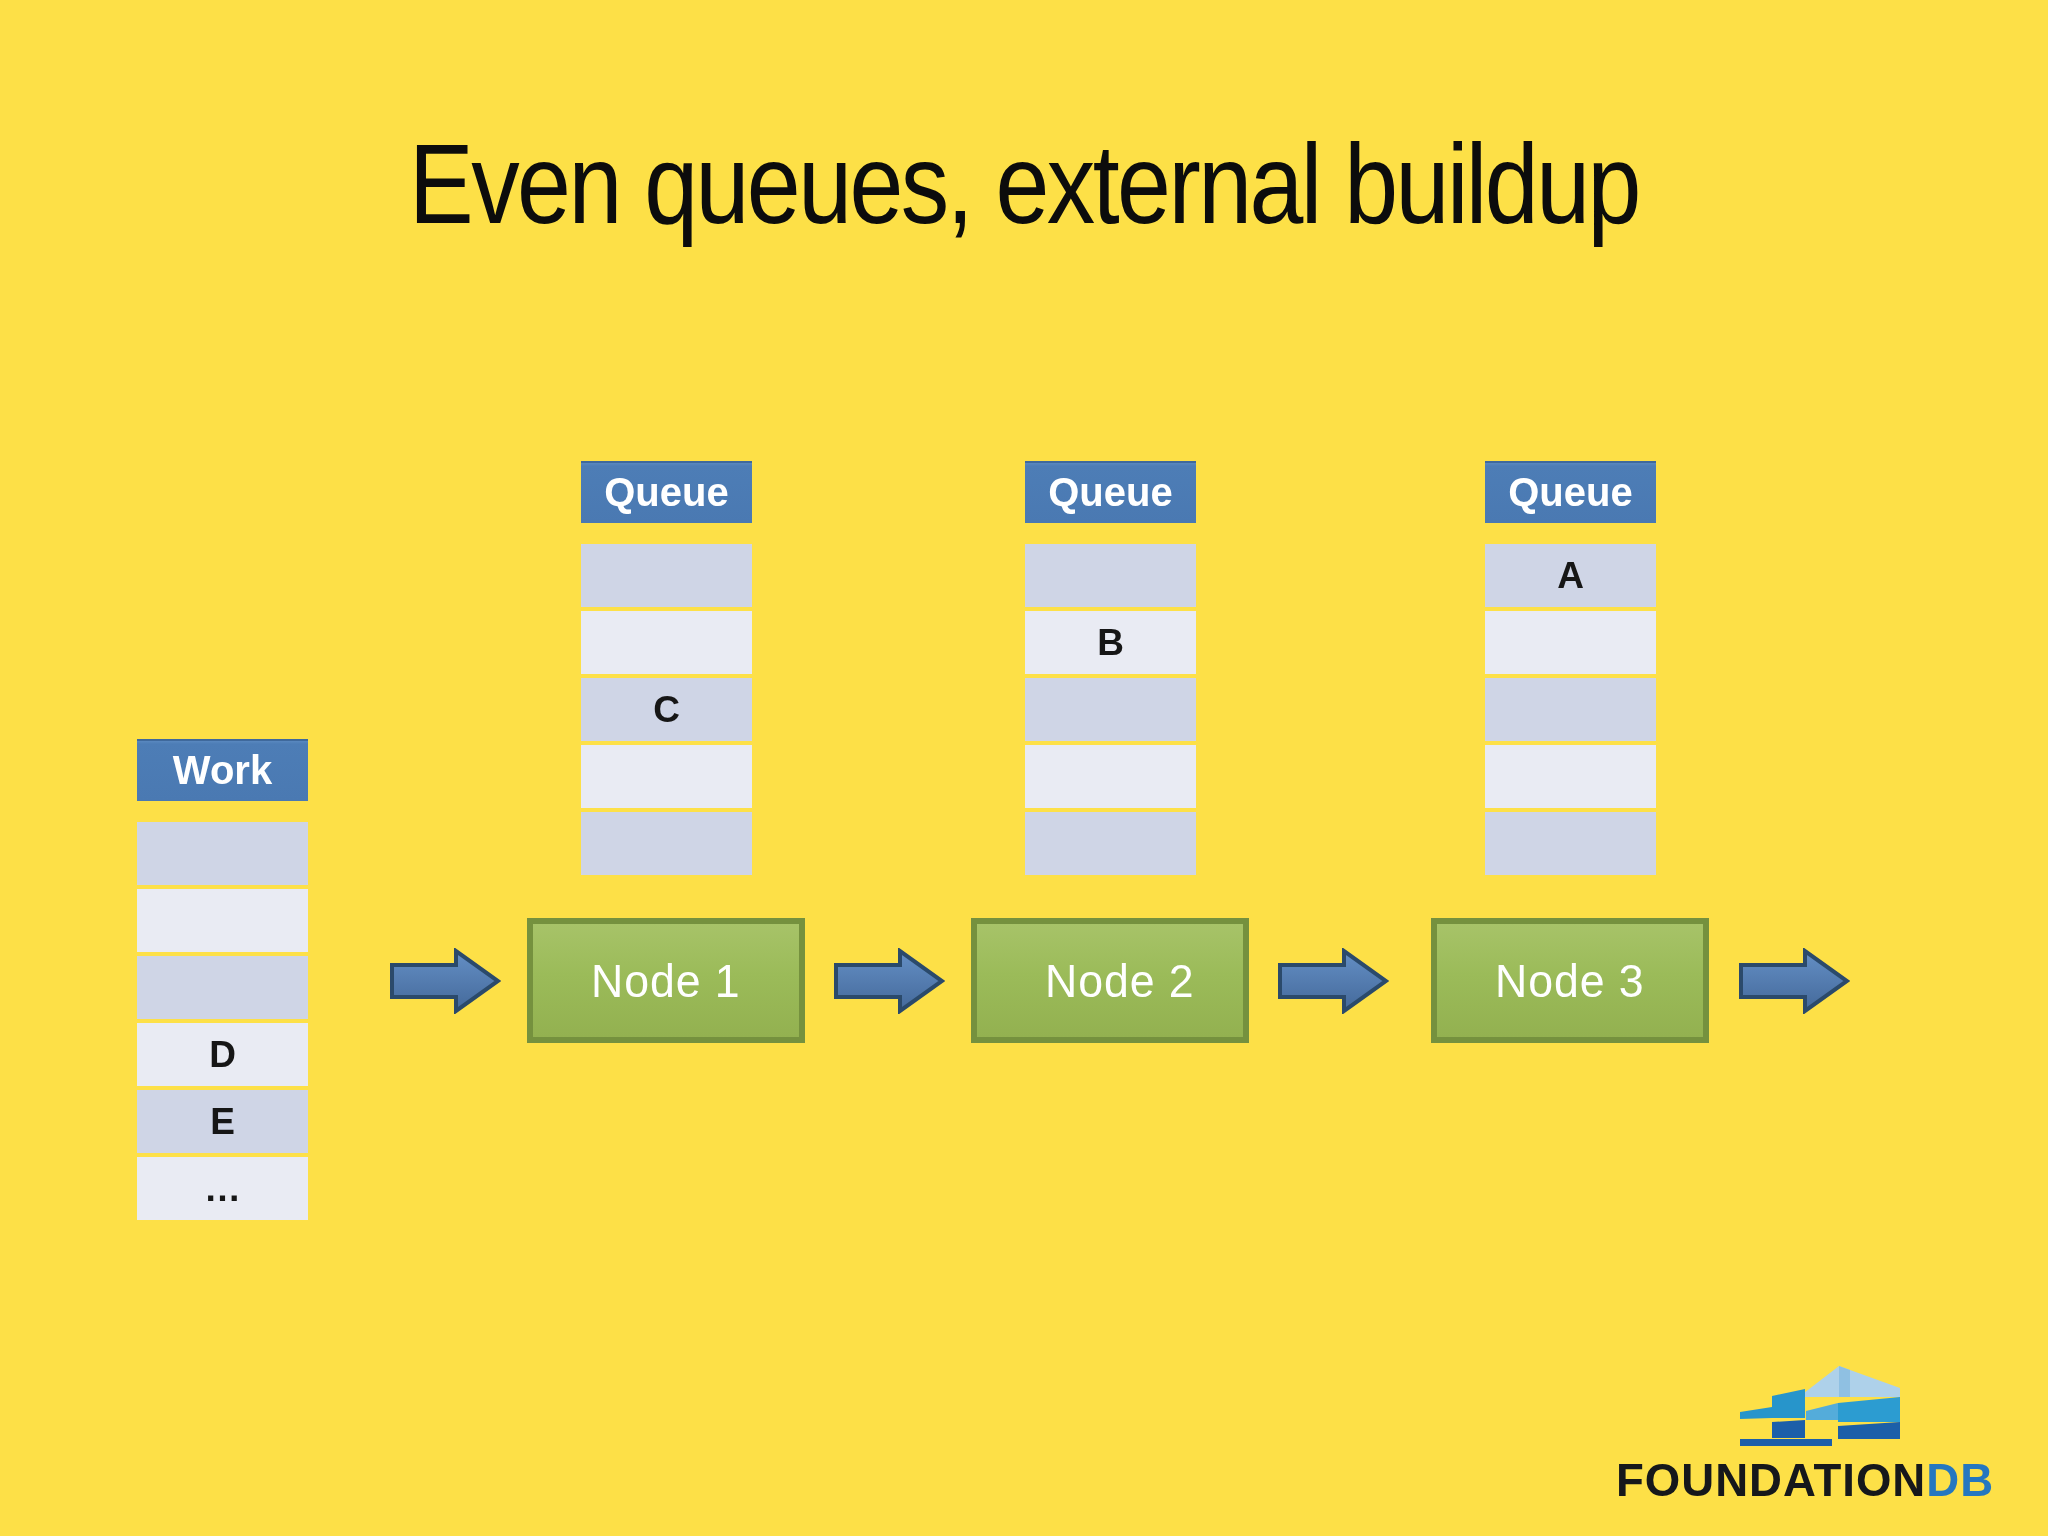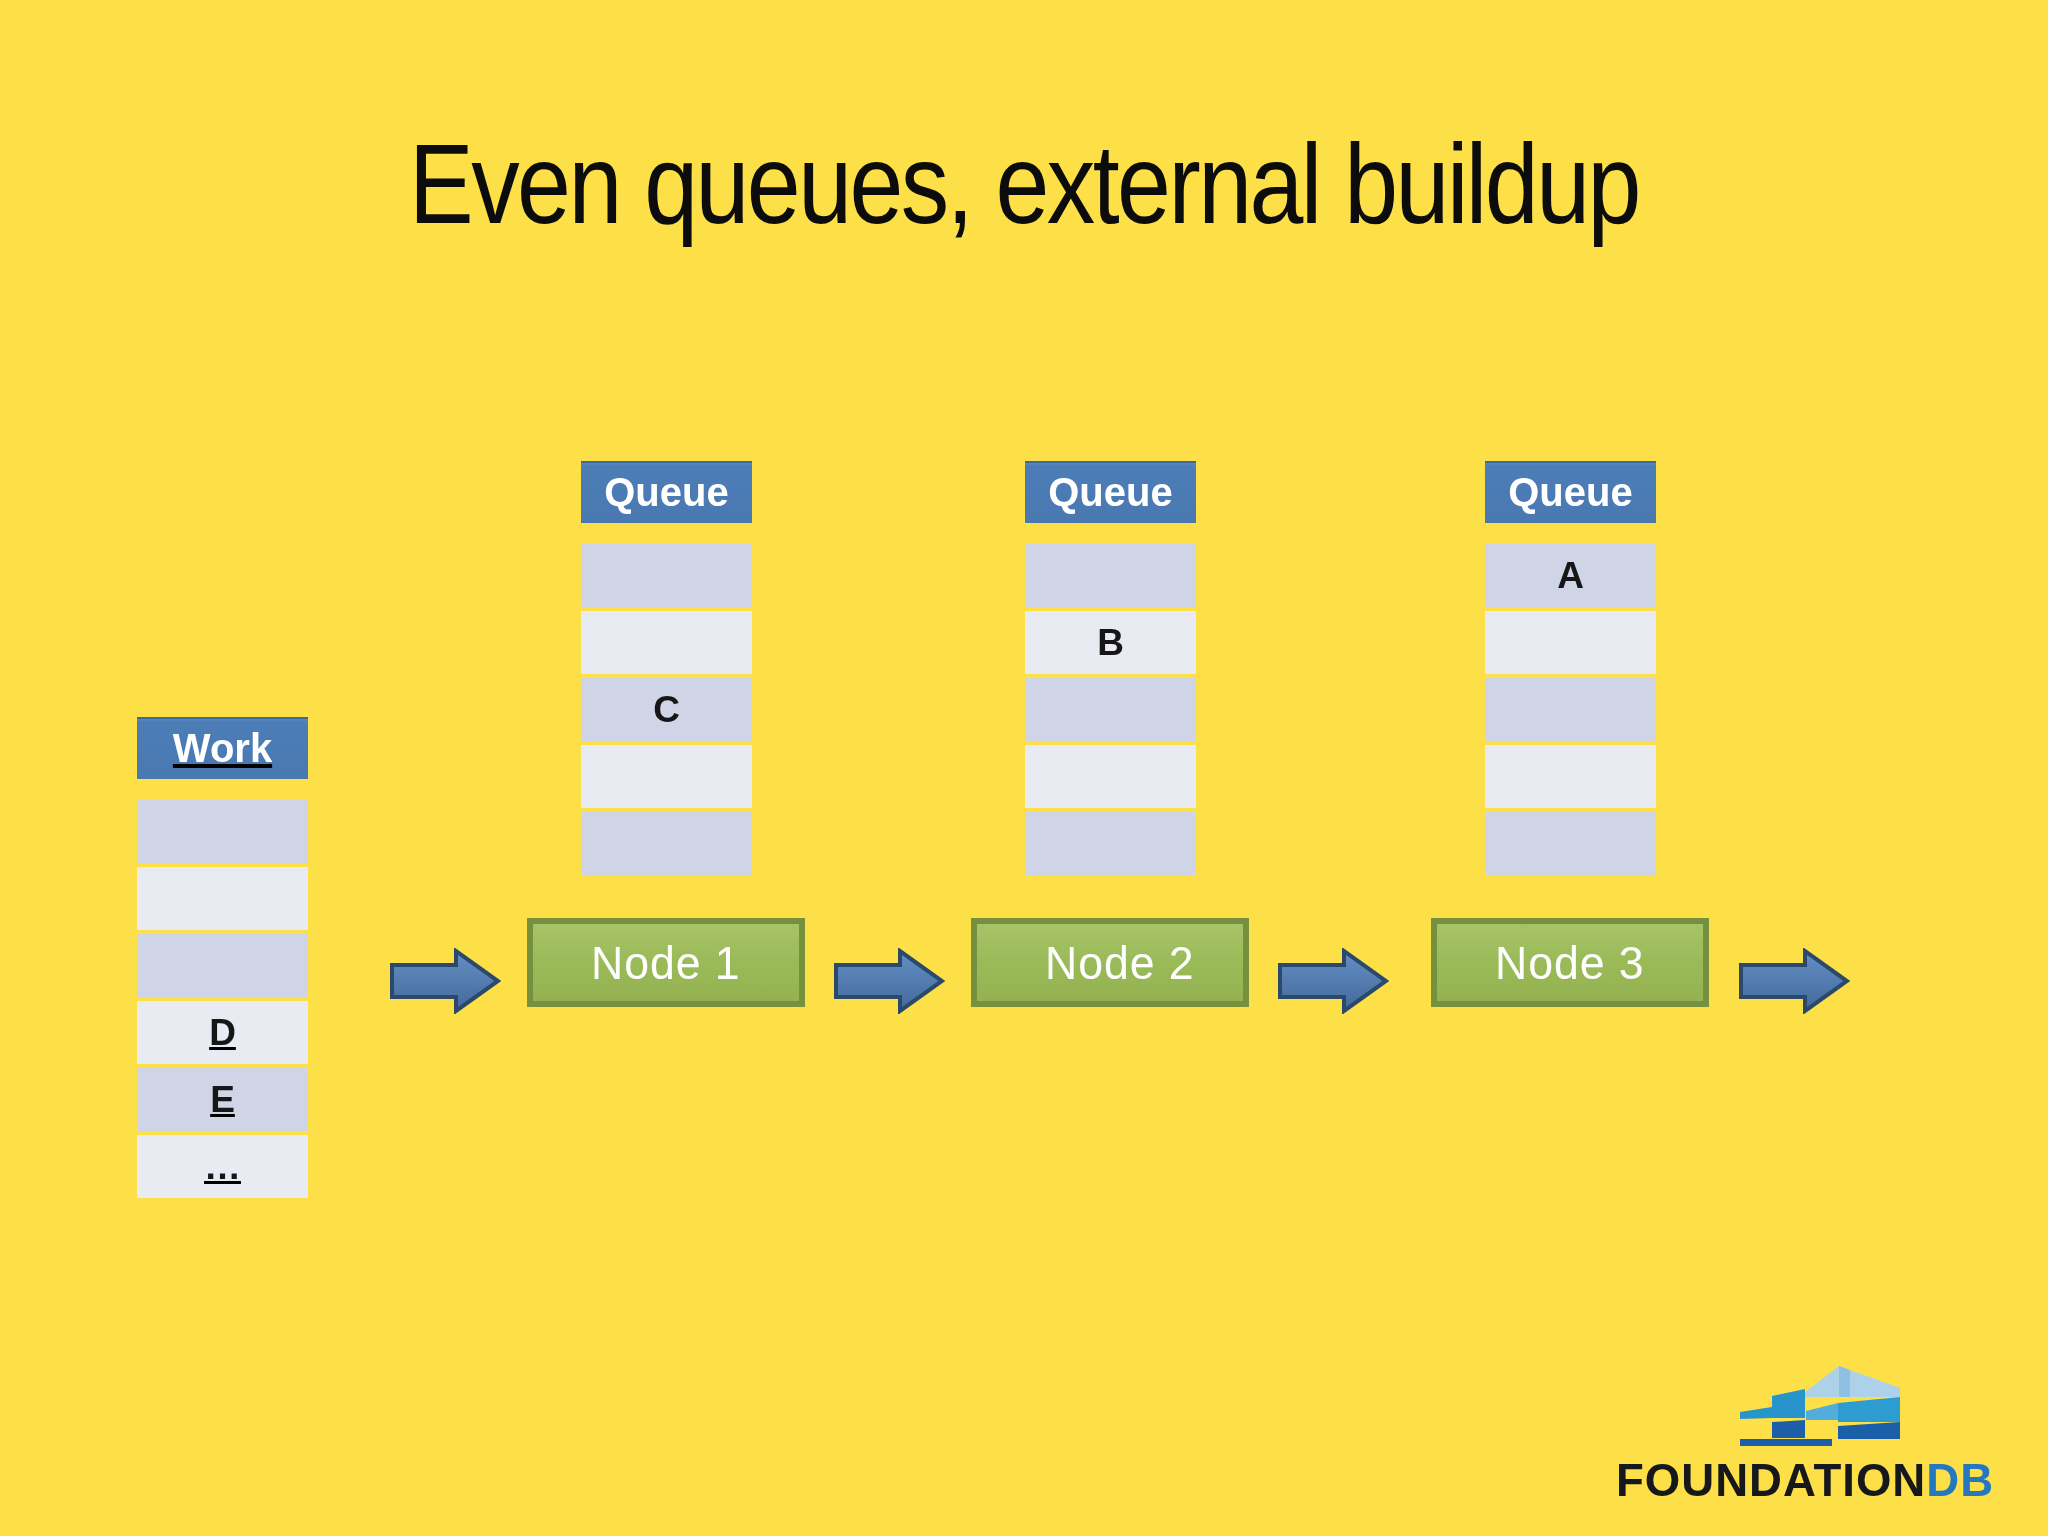--- a/index.html
+++ b/index.html
@@ -44,21 +44,21 @@
     height:63px;
     margin-bottom:4px;
     display:flex;align-items:center;justify-content:center;
     font-weight:bold;font-size:37px;color:#161616;
   }
   .trow.dark{background:#cfd5e6;}
   .trow.light{background:#e9ebf3;}
   
   .node{
     position:absolute;
-    width:278px;height:89px;
+    width:278px;height:125px;
     box-sizing:border-box;
     background:linear-gradient(#a7c368 0%,#9bbb59 45%,#93b150 100%);
     border:6px solid #75913e;
     display:flex;align-items:center;justify-content:center;
   }
   .node span{
     color:#ffffff;
     font-size:47px;
     letter-spacing:1px;
     transform:scaleX(0.95);
@@ -80,21 +80,21 @@
   }
   .wordmark .db{color:#2577c0;}
 </style>
 </head>
 <body>
 
 <div class="slide">
 
   <h1 class="title">Even queues, external buildup</h1>
 
-  <div class="dtable" style="left:137px;top:717px;text-decoration:underline;">
+  <div class="dtable" style="left:137px;top:739px;">
     <div class="thead">Work</div>
     <div class="trow dark"></div>
     <div class="trow light"></div>
     <div class="trow dark"></div>
     <div class="trow light">D</div>
     <div class="trow dark">E</div>
     <div class="trow light">…</div>
   </div>
 
   <div class="dtable" style="left:581px;top:461px;">

